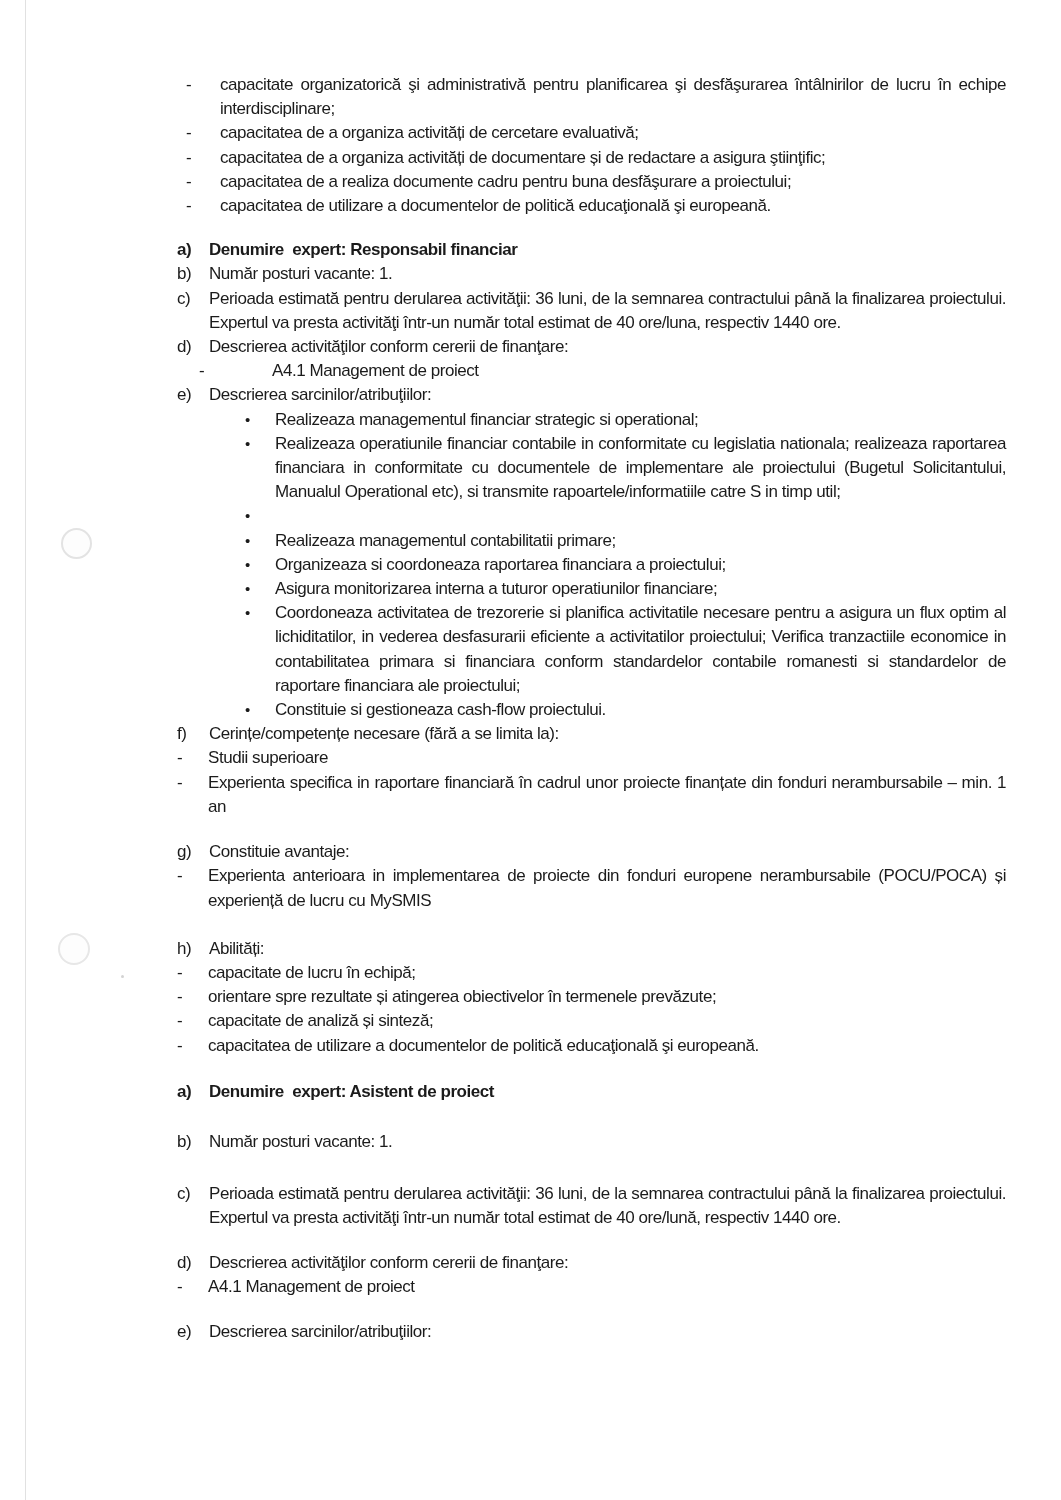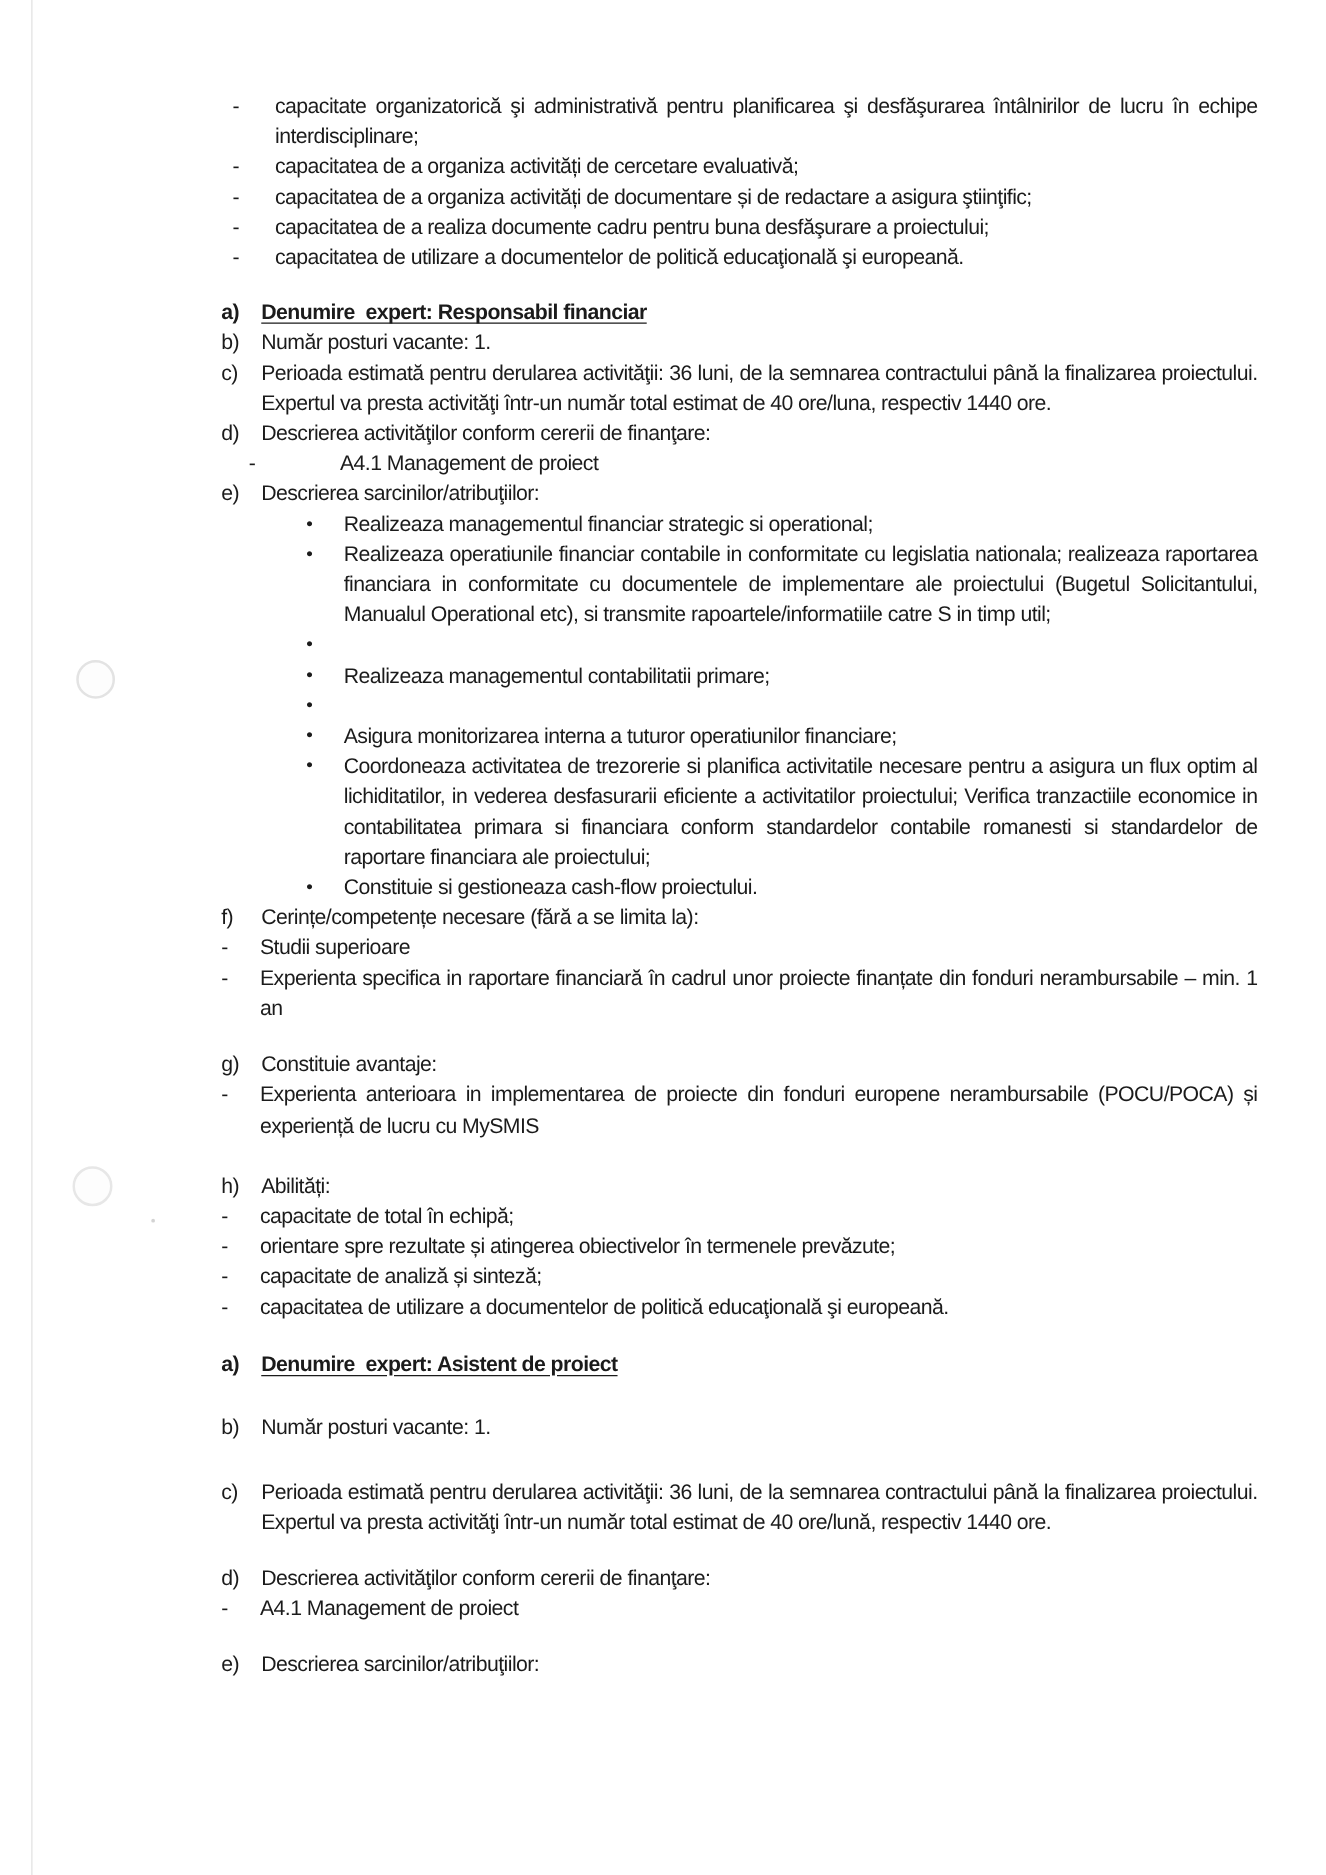--- a/index.html
+++ b/index.html
@@ -15,21 +15,21 @@
     overflow:hidden;
   }
   .content{position:absolute;left:177px;top:73px;width:829px;}
   .row{display:flex;align-items:flex-start;}
   .m{flex:0 0 32px;}
   .t{flex:1 1 auto;text-align:justify;}
   
   .intro .m{flex:0 0 43px;padding-left:9px;box-sizing:border-box;}
   
   .heading .m,.heading .t{font-weight:700;}
-  .u{text-decoration:underline;text-underline-offset:3px;white-space:pre-wrap;}
+  .u{text-underline-offset:3px;white-space:pre-wrap;}
   
   .subdash .m{flex:0 0 95px;padding-left:22px;box-sizing:border-box;}
   
   .bullet .m{flex:0 0 98px;padding-left:68px;box-sizing:border-box;font-size:15px;}
   
   .dash2 .m{flex:0 0 31px;}
   .sp20{height:20px;} .sp21{height:21px;} .sp22{height:22px;}
   .sp24{height:24px;} .sp26{height:26px;} .sp28{height:28px;}
   
   .scan-line{position:absolute;left:25px;top:0;width:1px;height:1500px;background:#d9d9d9;opacity:.8;}
@@ -107,20 +107,21 @@
     </div>
     <div class="row bullet">
       <span class="m">•</span>
     </div>
     <div class="row bullet">
       <span class="m">•</span>
       <span class="t">Realizeaza managementul contabilitatii primare;</span>
     </div>
     <div class="row bullet">
       <span class="m">•</span>
+      <span class="t">Organizeaza si coordoneaza raportarea financiara a proiectului;</span>
     </div>
     <div class="row bullet">
       <span class="m">•</span>
       <span class="t">Asigura monitorizarea interna a tuturor operatiunilor financiare;</span>
     </div>
     <div class="row bullet">
       <span class="m">•</span>
       <span class="t">Coordoneaza activitatea de trezorerie si planifica activitatile necesare pentru a asigura un flux optim al lichiditatilor, in vederea desfasurarii eficiente a activitatilor proiectului; Verifica tranzactiile economice in contabilitatea primara si financiara conform standardelor contabile romanesti si standardelor de raportare financiara ale proiectului;</span>
     </div>
     <div class="row bullet">
@@ -153,21 +154,21 @@
     </div>
 
     <div class="sp24"></div>
 
     <div class="row">
       <span class="m">h)</span>
       <span class="t">Abilități:</span>
     </div>
     <div class="row dash2">
       <span class="m">-</span>
-      <span class="t">capacitate de total în echipă;</span>
+      <span class="t">capacitate de lucru în echipă;</span>
     </div>
     <div class="row dash2">
       <span class="m">-</span>
       <span class="t">orientare spre rezultate și atingerea obiectivelor în termenele prevăzute;</span>
     </div>
     <div class="row dash2">
       <span class="m">-</span>
       <span class="t">capacitate de analiză și sinteză;</span>
     </div>
     <div class="row dash2">

